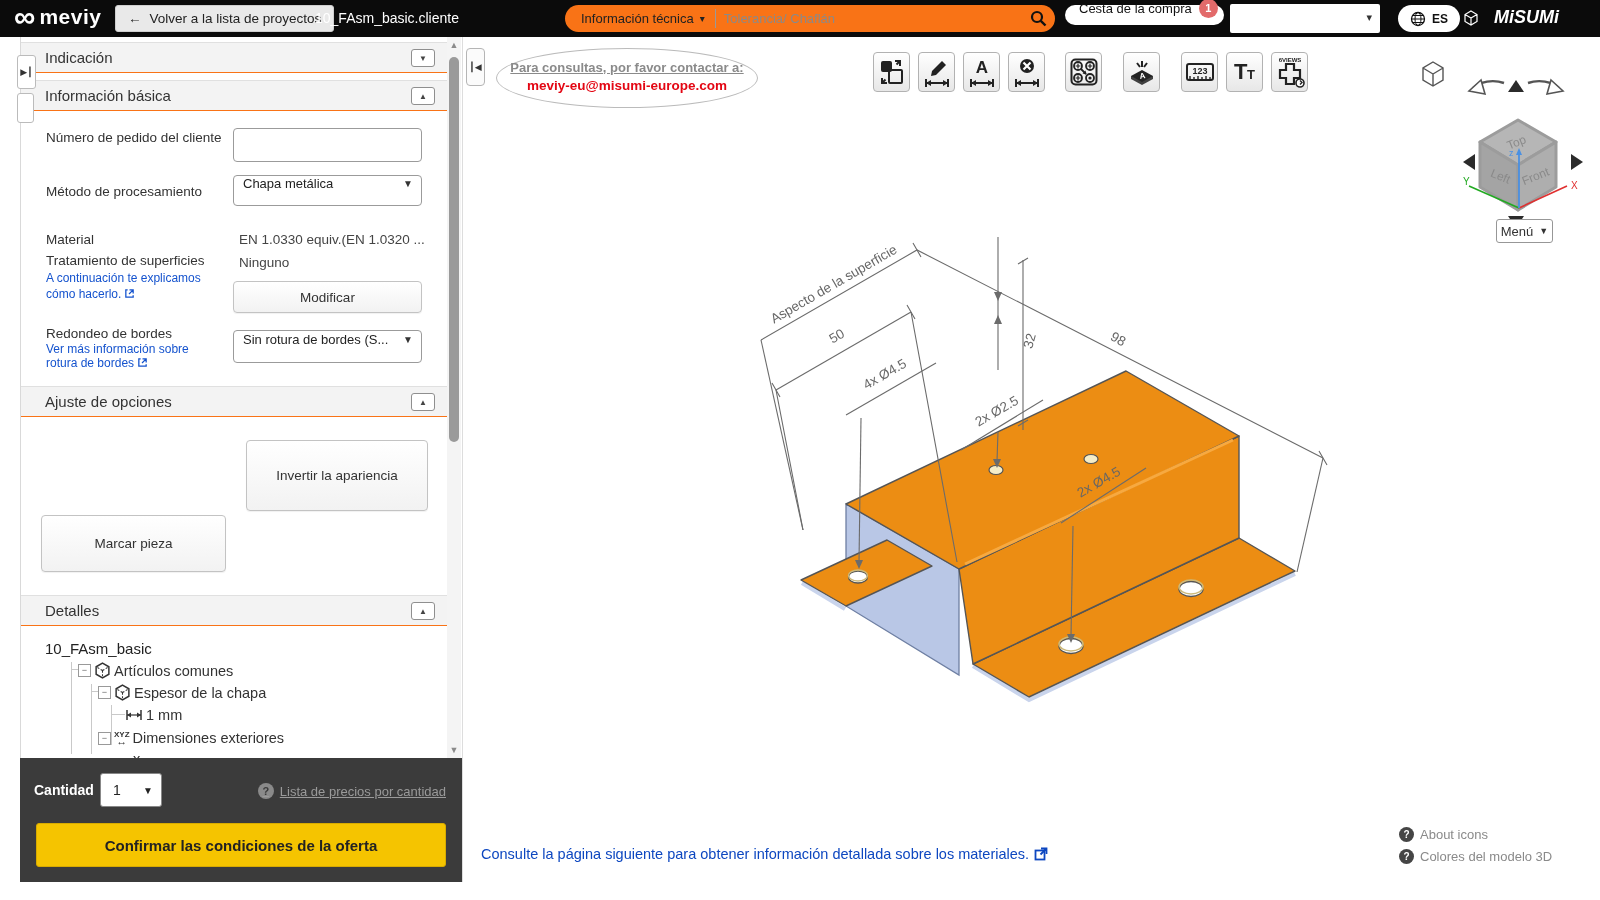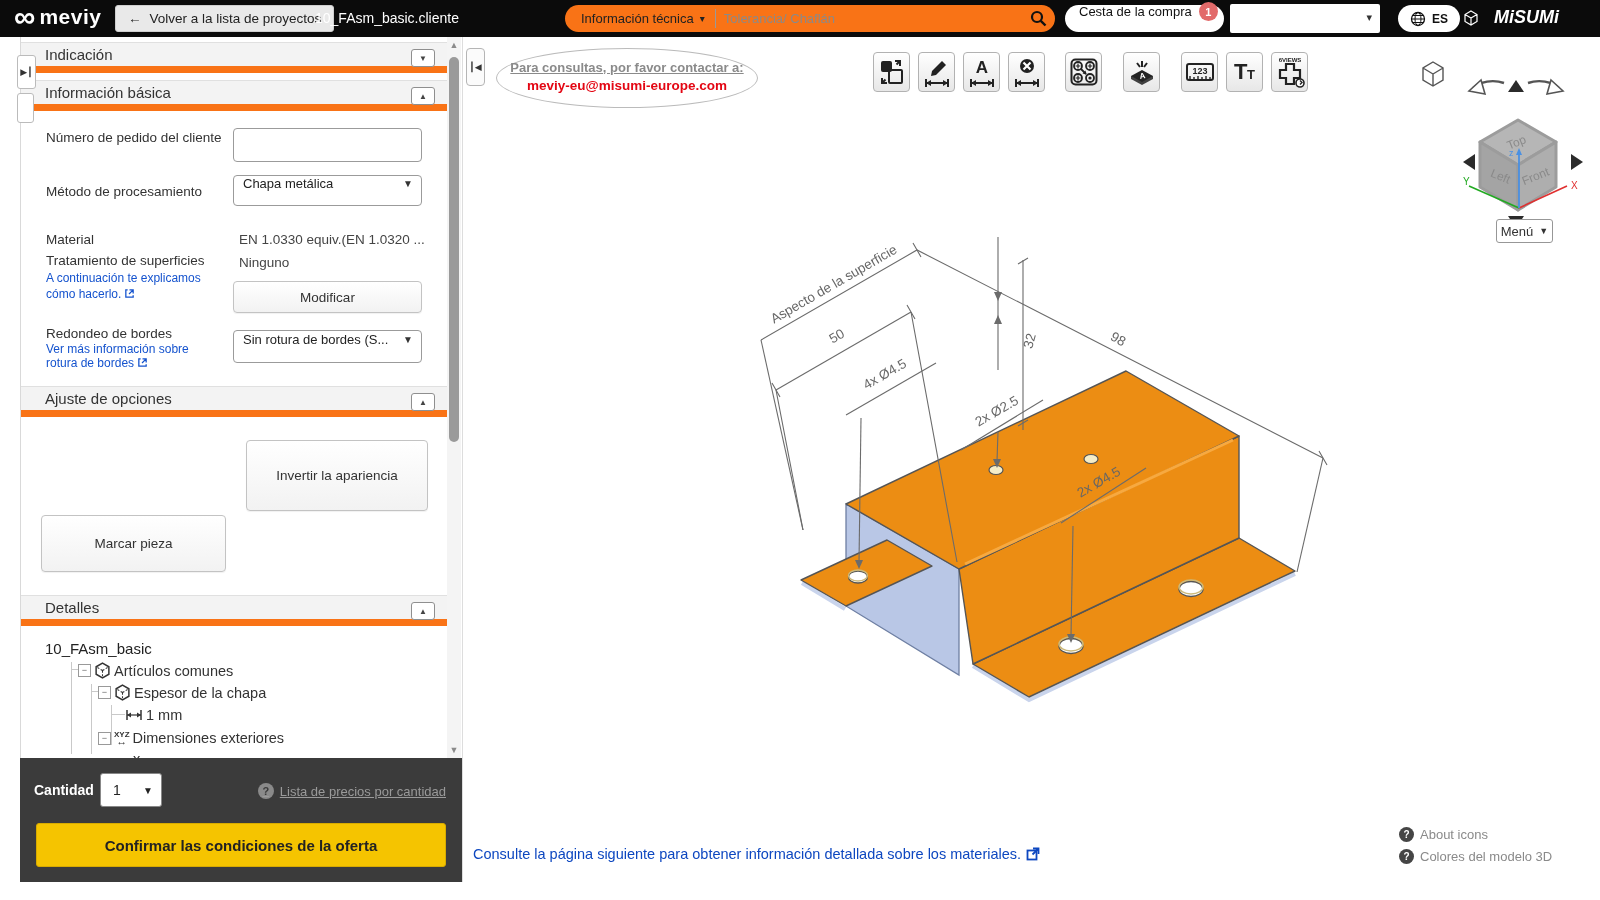--- a/index.html
+++ b/index.html
@@ -13,30 +13,30 @@
   .brand .inf { font-size:30px; line-height:28px; font-weight:bold; }
   .brand .bname { font-size:21px; font-weight:bold; letter-spacing:.5px; }
   .backbtn { position:absolute; left:115px; top:5px; height:27px; background:#e9e9e9; border:1px solid #cfcfcf; border-radius:3px; color:#222; font-size:13.5px; display:flex; align-items:center; gap:8px; padding:0 12px; cursor:pointer; }
   .fname { position:absolute; left:315px; top:10px; font-size:14px; color:#fff; }
   .searchpill { position:absolute; left:565px; top:5px; width:490px; height:27px; background:#f97316; border-radius:14px; display:flex; align-items:center; color:#222; }
   .searchpill .cat { display:flex; align-items:center; gap:6px; padding:0 10px 0 16px; font-size:13px; cursor:pointer; white-space:nowrap; }
   .searchpill .divid { width:1px; height:19px; background:#999; }
   .searchpill input { flex:1; border:0; outline:0; font-size:13px; padding:0 8px; font-family:"Liberation Sans",sans-serif; color:#333; background:transparent; }
   .searchpill input::placeholder { color:#8a8a8a; }
   .magbtn { width:34px; height:27px; display:flex; align-items:center; justify-content:center; cursor:pointer; }
-  .cartpill { position:absolute; left:1065px; top:5px; height:27px; background:#fff; border-radius:14px; color:#111; font-size:13px; display:flex; align-items:center; gap:7px; padding:0 6px 14px 14px; cursor:pointer; }
+  .cartpill { position:absolute; left:1065px; top:5px; height:20px; background:#fff; border-radius:14px; color:#111; font-size:13px; display:flex; align-items:center; gap:7px; padding:0 6px 14px 14px; cursor:pointer; }
   .badge { width:19px; height:19px; border-radius:50%; background:#e26a6a; color:#fff; font-size:11px; font-weight:bold; display:flex; align-items:center; justify-content:center; }
   .emptydd { position:absolute; left:1230px; top:4px; width:150px; height:29px; background:#fff; border-radius:2px; cursor:pointer; }
   .emptydd .chev { position:absolute; right:8px; top:7px; color:#333; font-size:11px; }
   .langpill { position:absolute; left:1398px; top:5px; height:27px; border-radius:14px; background:#fff; color:#111; display:flex; align-items:center; gap:6px; padding:0 12px; font-size:12px; font-weight:bold; cursor:pointer; }
   .msmlogo { position:absolute; left:1463px; top:7px; display:flex; align-items:center; gap:15px; color:#fff; font-size:18px; font-weight:bold; font-style:italic; }
 
   
   #sidebar { position:absolute; left:20px; top:37px; width:427px; height:845px; background:#fff; border-left:1px solid #d9d9d9; }
-  .schead { position:absolute; left:0; width:427px; height:31px; background:#f3f3f3; border-top:1px solid #e0e0e0; border-bottom:7px solid #f97316; display:flex; align-items:center; }
+  .schead { position:absolute; left:0; width:427px; height:31px; background:#f3f3f3; border-top:1px solid #e0e0e0; border-bottom:1px solid #f97316; display:flex; align-items:center; }
   .schead .t { font-size:15px; color:#333; margin-left:24px; }
   .collbtn { position:absolute; right:13px; top:6px; width:24px; height:18px; background:#fff; border:1px solid #8f8f8f; border-radius:3px; font-size:8px; color:#444; display:flex; align-items:center; justify-content:center; cursor:pointer; }
   .flabel { position:absolute; left:25px; font-size:13.5px; color:#333; width:200px; line-height:16px; }
   .fvalue { position:absolute; left:218px; font-size:13.5px; color:#444; }
   .inp { position:absolute; left:212px; width:189px; background:#fff; border:1px solid #9b9b9b; border-radius:4px; font-size:13px; padding:0 8px; font-family:"Liberation Sans",sans-serif; }
   .sel { position:absolute; left:212px; width:189px; background:#fff; border:1px solid #9b9b9b; border-radius:4px; font-size:13px; color:#222; display:flex; align-items:center; padding:0 24px 14px 9px; cursor:pointer; white-space:nowrap; overflow:hidden; }
   .sel .chev { position:absolute; right:8px; font-size:10px; color:#333; }
   .bluelink { position:absolute; left:25px; font-size:12px; color:#1553ce; cursor:pointer; white-space:nowrap; }
   .whbtn { position:absolute; background:linear-gradient(#ffffff,#f2f2f2); border:1px solid #c3c3c3; border-radius:4px; font-size:13.5px; color:#333; display:flex; align-items:center; justify-content:center; cursor:pointer; box-shadow:0 1px 1px rgba(0,0,0,.06); }
   .extic { display:inline-block; vertical-align:-1px; margin-left:3px; }
@@ -64,21 +64,21 @@
   .qmark { width:16px; height:16px; border-radius:50%; background:#8a8a8a; color:#3b3b3b; font-size:11px; font-weight:bold; display:flex; align-items:center; justify-content:center; text-decoration:none; }
   .confirm { position:absolute; left:16px; top:65px; width:410px; height:44px; background:#f5c400; border:1px solid #d8ab00; border-radius:3px; color:#222; font-size:15px; font-weight:bold; display:flex; align-items:center; justify-content:center; cursor:pointer; }
 
   
   #main { position:absolute; left:462px; top:37px; width:1138px; height:845px; background:#fff; border-left:1px solid #ddd; }
   .collapse2 { position:absolute; left:3px; top:11px; width:19px; height:38px; background:#fbfbfb; border:1px solid #b5b5b5; border-radius:4px; font-size:9px; color:#333; display:flex; align-items:center; justify-content:center; cursor:pointer; }
   .contact { position:absolute; left:33px; top:11px; width:262px; height:60px; border:1px solid #bbb; border-radius:50%; text-align:center; }
   .contact .l1 { margin-top:11px; color:#8a8a8a; font-size:13px; font-weight:bold;text-decoration:underline; }
   .contact .l2 { margin-top:3px; color:#e30613; font-size:13.5px; font-weight:bold; cursor:pointer; }
   .tbtn { position:absolute; top:15px; width:37px; height:40px; background:linear-gradient(#ffffff,#e7e7e7); border:1px solid #b2b2b2; border-radius:4px; display:flex; align-items:center; justify-content:center; cursor:pointer; }
-  .blulink { position:absolute; left:10px; top:809px; color:#0d47c0; font-size:14.5px; cursor:pointer; display:flex; align-items:center; gap:5px; }
+  .blulink { position:absolute; left:18px; top:809px; color:#0d47c0; font-size:14.5px; cursor:pointer; display:flex; align-items:center; gap:5px; }
   .helpitem { position:absolute; left:936px; color:#8a8a8a; font-size:13px; display:flex; align-items:center; gap:6px; cursor:pointer; }
   .helpq { width:15px; height:15px; border-radius:50%; background:#454545; color:#fff; font-size:10px; font-weight:bold; display:flex; align-items:center; justify-content:center; }
   .menubtn { position:absolute; left:1033px; top:182px; width:57px; height:24px; border:1px solid #979797; border-radius:3px; background:#fff; color:#333; font-size:13px; display:flex; align-items:center; justify-content:center; gap:6px; cursor:pointer; }
 </style>
 </head>
 <body>
 
 <div id="app">
 
   <div id="topbar">

